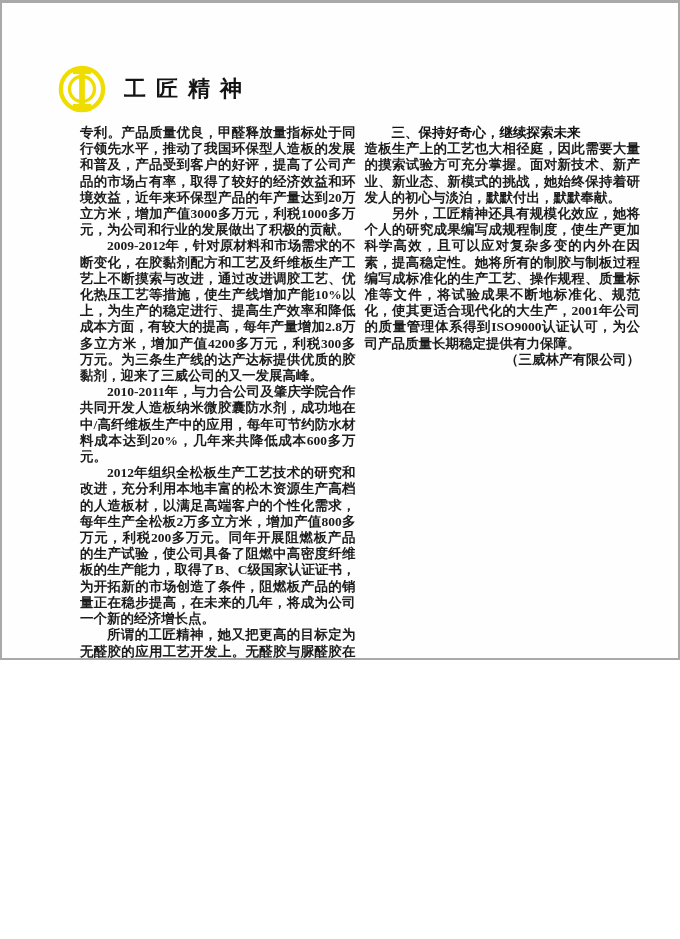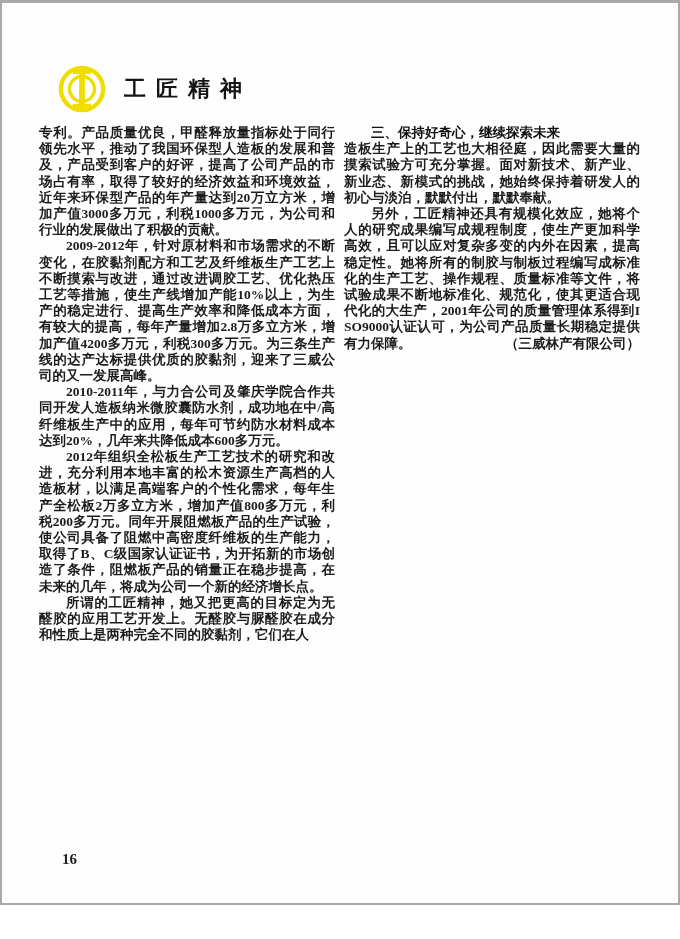--- a/index.html
+++ b/index.html
@@ -1,18 +1,18 @@
 <!DOCTYPE html>
 <html lang="zh"><head>
 <meta charset="utf-8">
 <style>
   html, body { margin: 0; padding: 0; background: #ffffff; }
   .page {
     width: 680px;
-    height: 905px;
+    height: 660px;
     box-sizing: border-box;
     position: relative;
     background: #fefefe;
     border: 2px solid #a9a9a9;
     border-top-width: 3px;
     overflow: hidden;
     font-family: "Liberation Serif", "DejaVu Serif", serif;
     color: #1b1b1b;
   }
   .header {
@@ -25,21 +25,21 @@
   .title {
     font-size: 22px;
     font-weight: bold;
     letter-spacing: 10px;
     color: #141414;
     white-space: nowrap;
   }
   .columns {
     display: flex;
     gap: 9px;
-    padding: 12px 38px 0 37px;
+    padding: 12px 38px 0 78px;
   }
   .col { flex: 1; min-width: 0; }
   .para {
     margin: 0;
     font-size: 13.5px;
     line-height: 16.2px;
     font-weight: 600;
     text-align: justify;
     text-justify: inter-ideograph;
     color: #1c1c1c;

